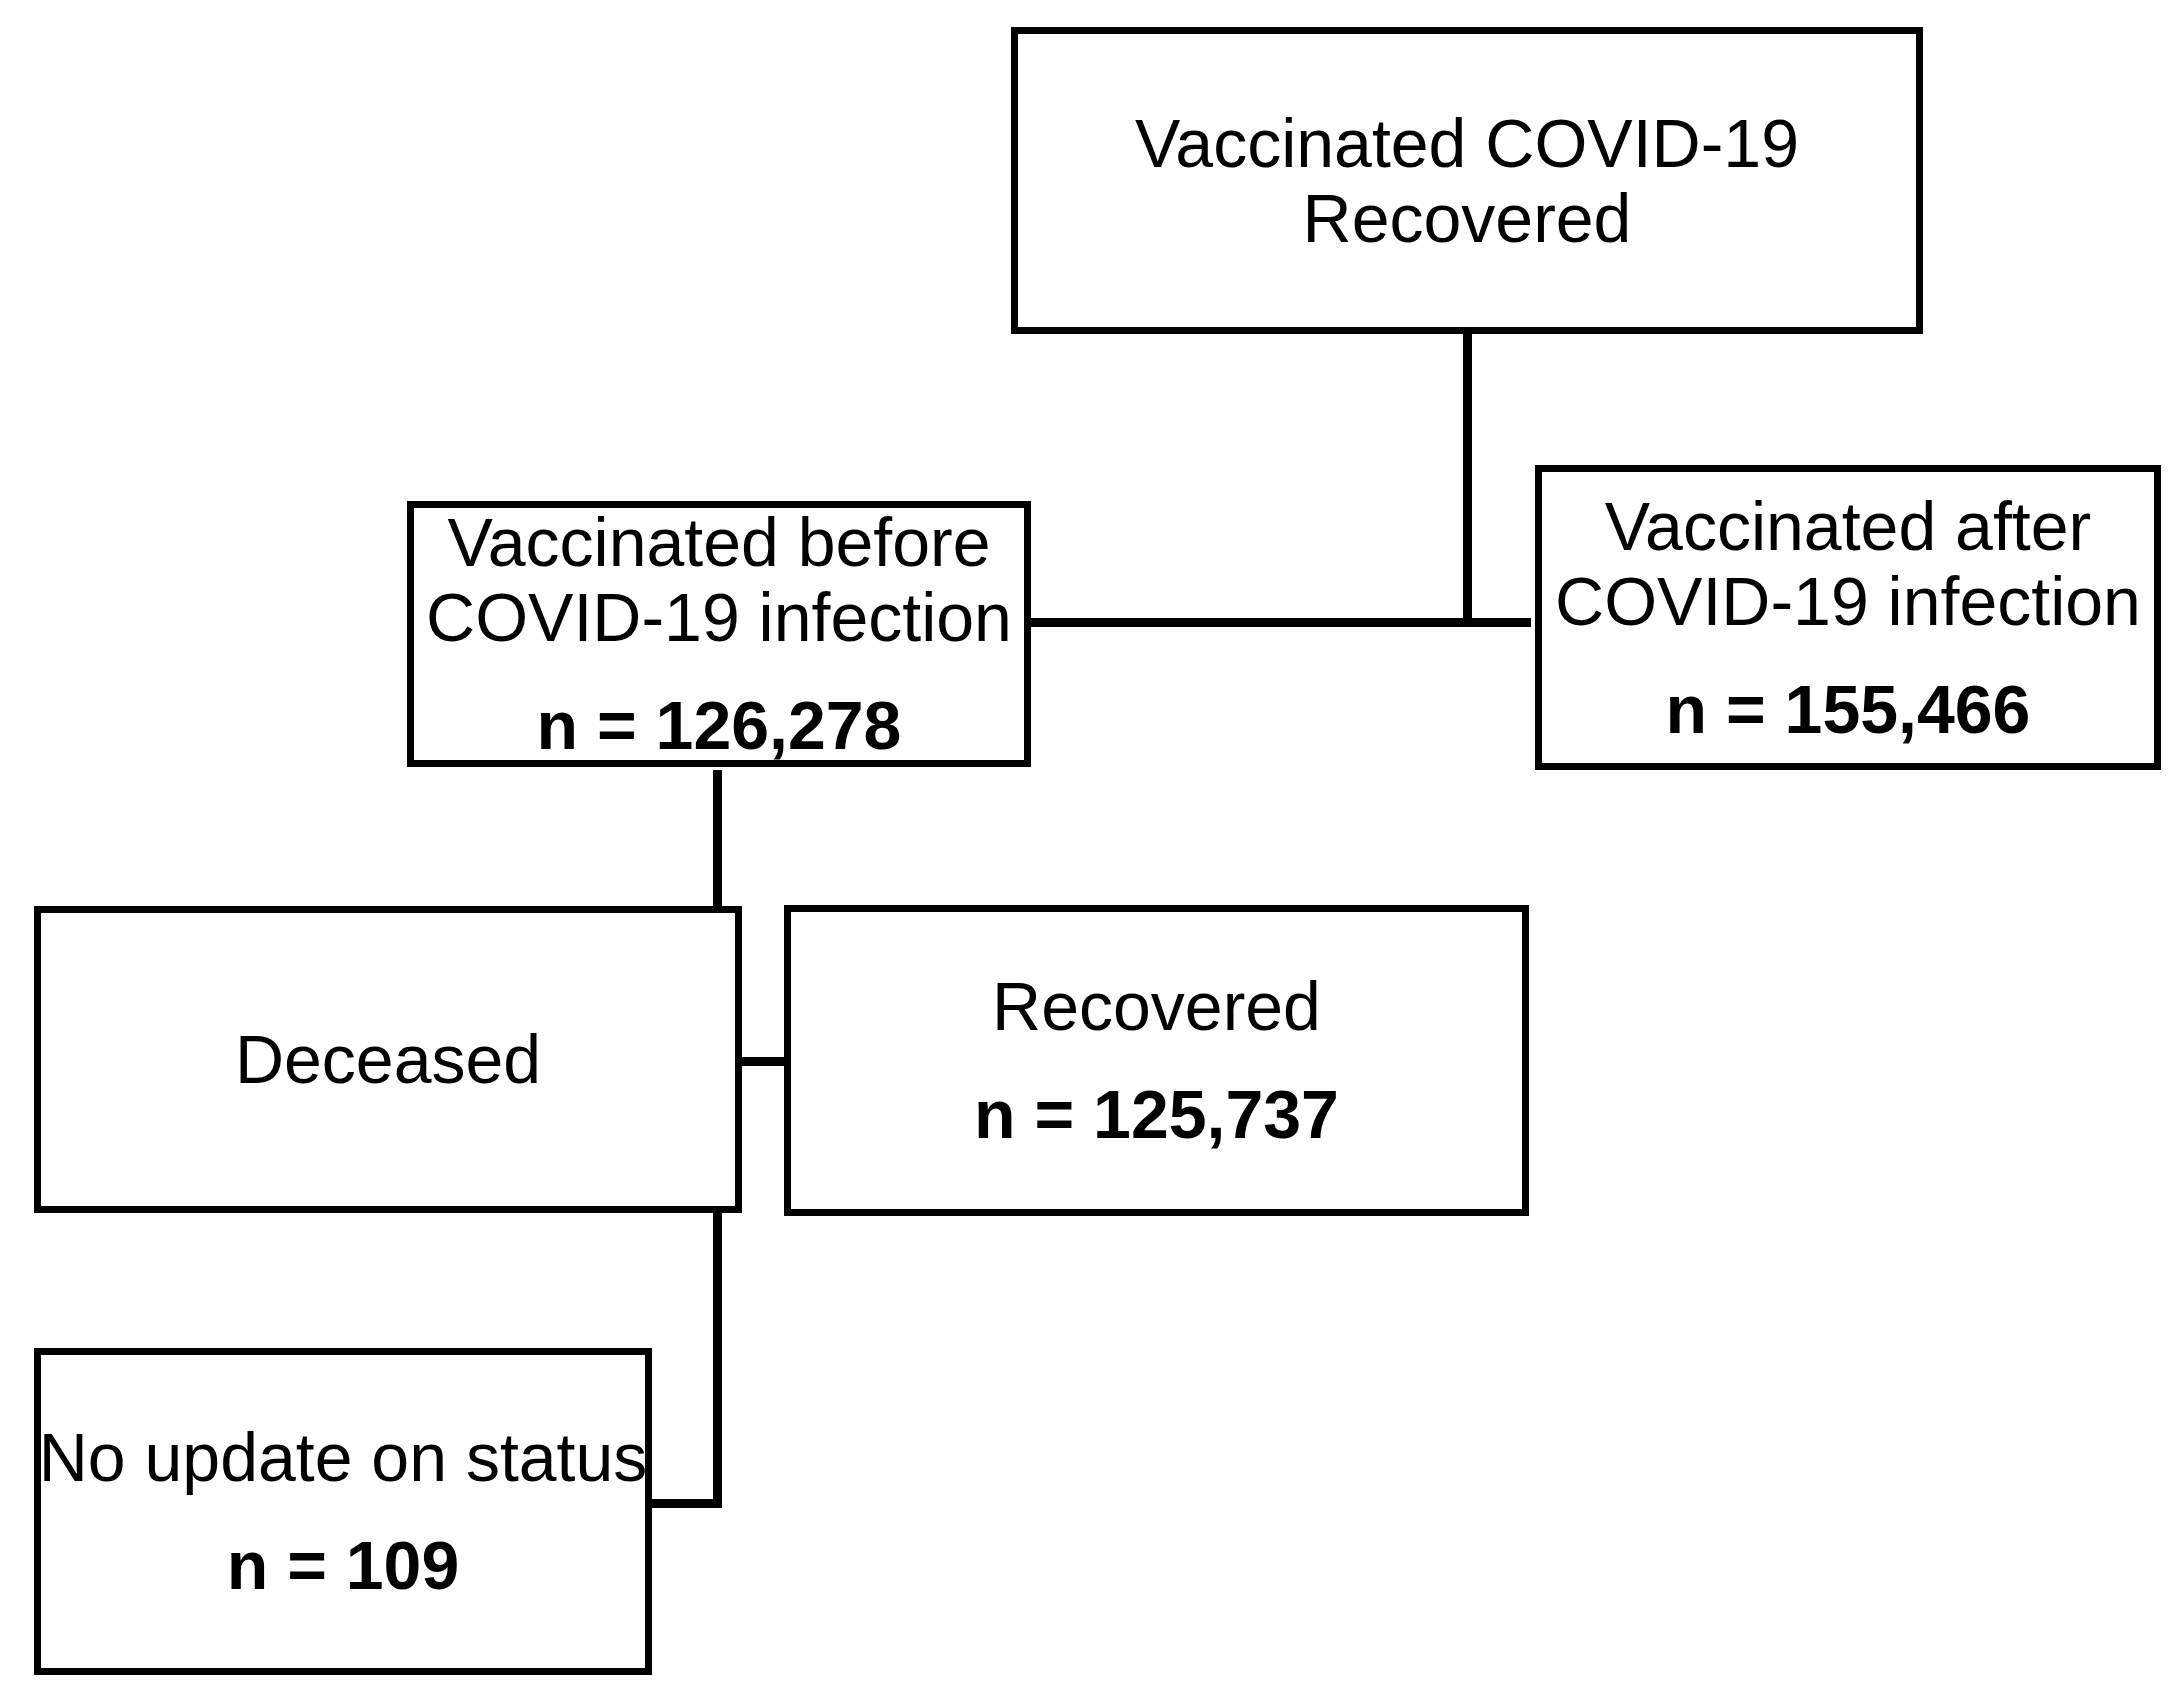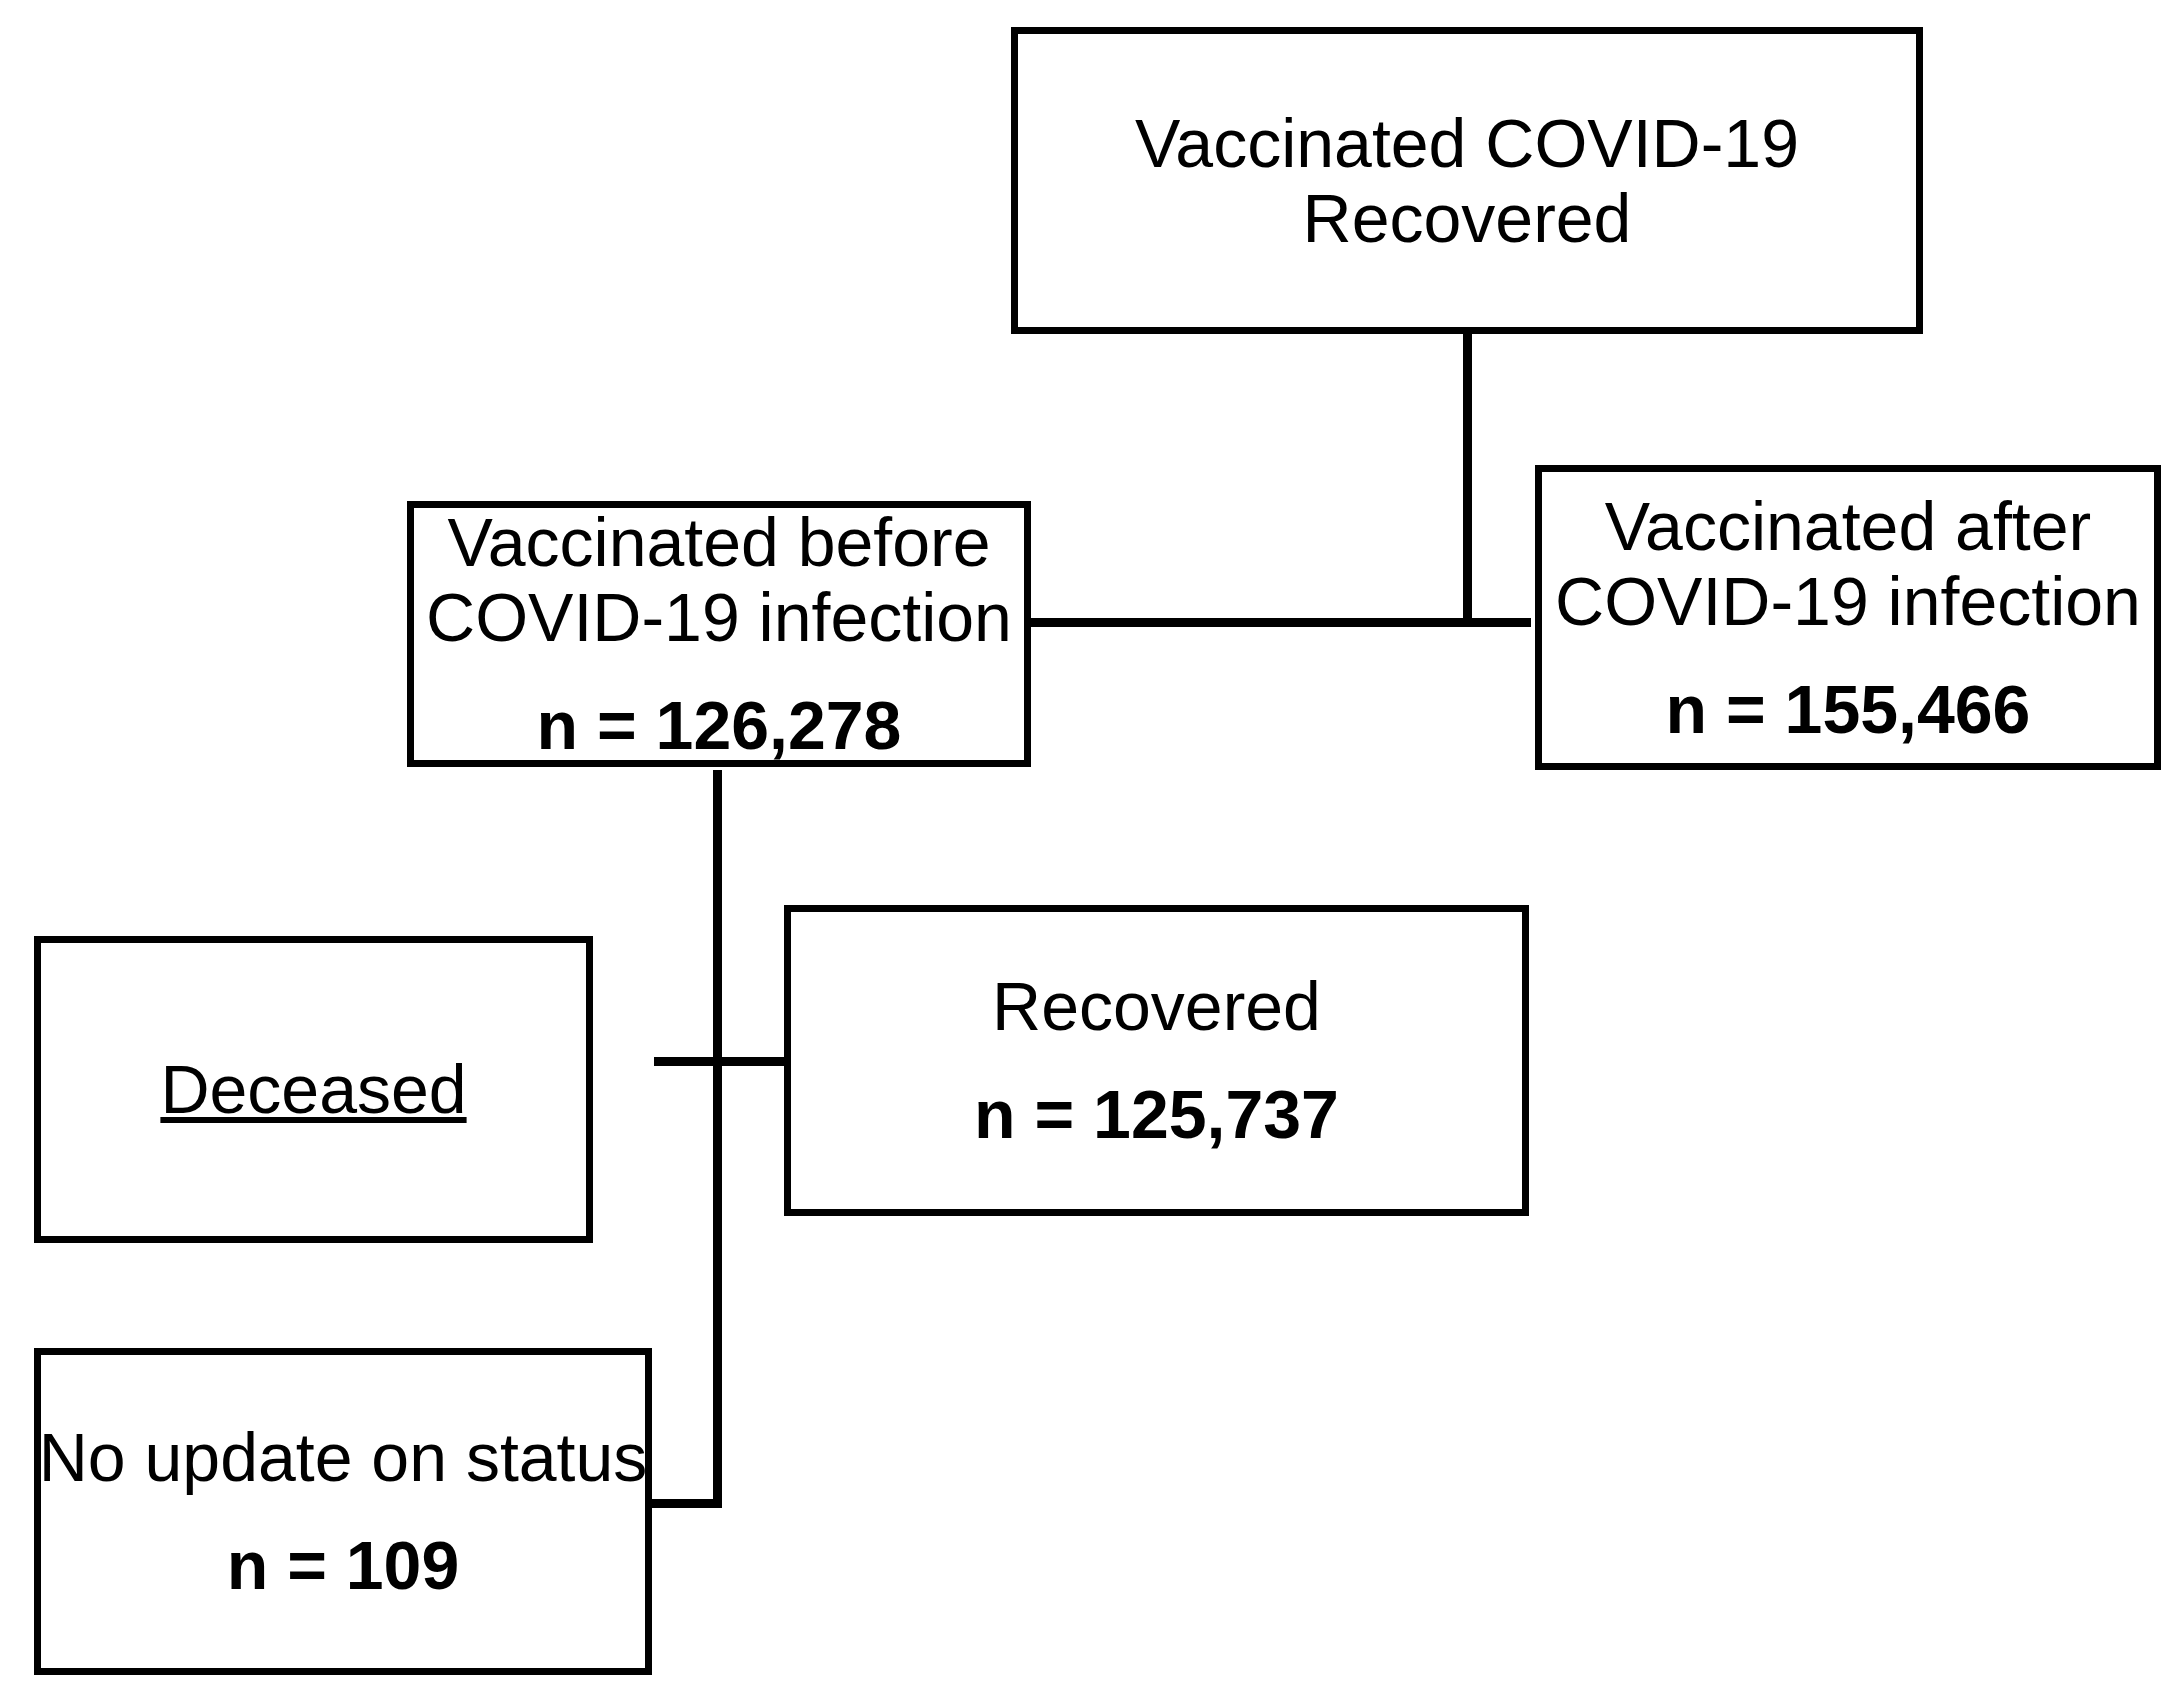--- a/index.html
+++ b/index.html
@@ -66,21 +66,21 @@
     <div class="line">COVID-19 infection</div>
     <div class="nvalue">n = 126,278</div>
   </div>
 
   <div class="box" style="left:1527px; top:465px; width:626px; height:305px;margin-left:8px;">
     <div class="line">Vaccinated after</div>
     <div class="line">COVID-19 infection</div>
     <div class="nvalue">n = 155,466</div>
   </div>
 
-  <div class="box" style="left:34px; top:936px; width:559px; height:307px;text-decoration:underline;">
+  <div class="box" style="left:34px; top:906px; width:708px; height:307px;">
     <div class="line">Deceased</div>
   </div>
 
   <div class="box" style="left:784px; top:905px; width:745px; height:311px;">
     <div class="line">Recovered</div>
     <div class="nvalue">n = 125,737</div>
   </div>
 
   <div class="box" style="left:34px; top:1348px; width:618px; height:327px;">
     <div class="line">No update on status</div>

